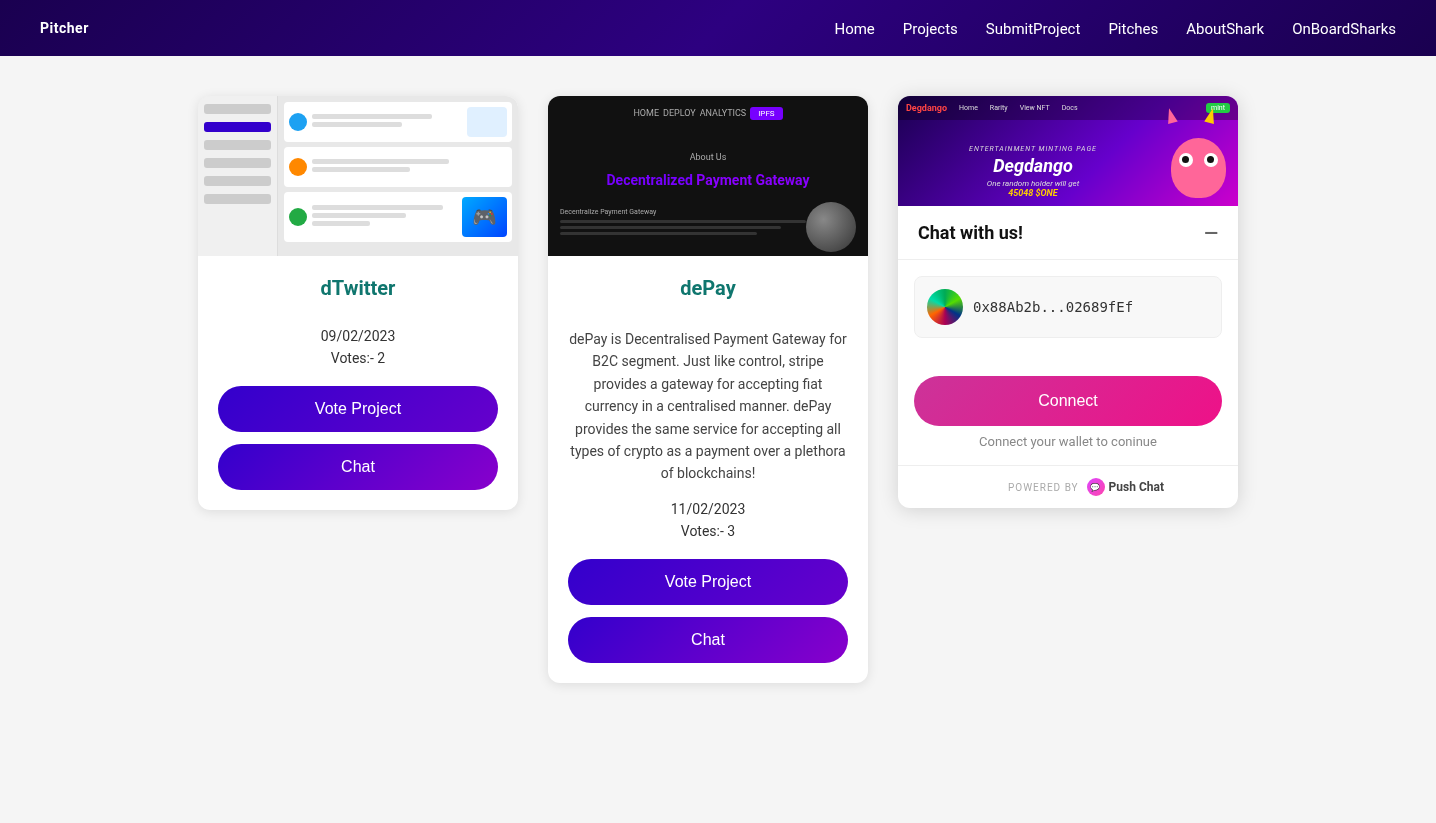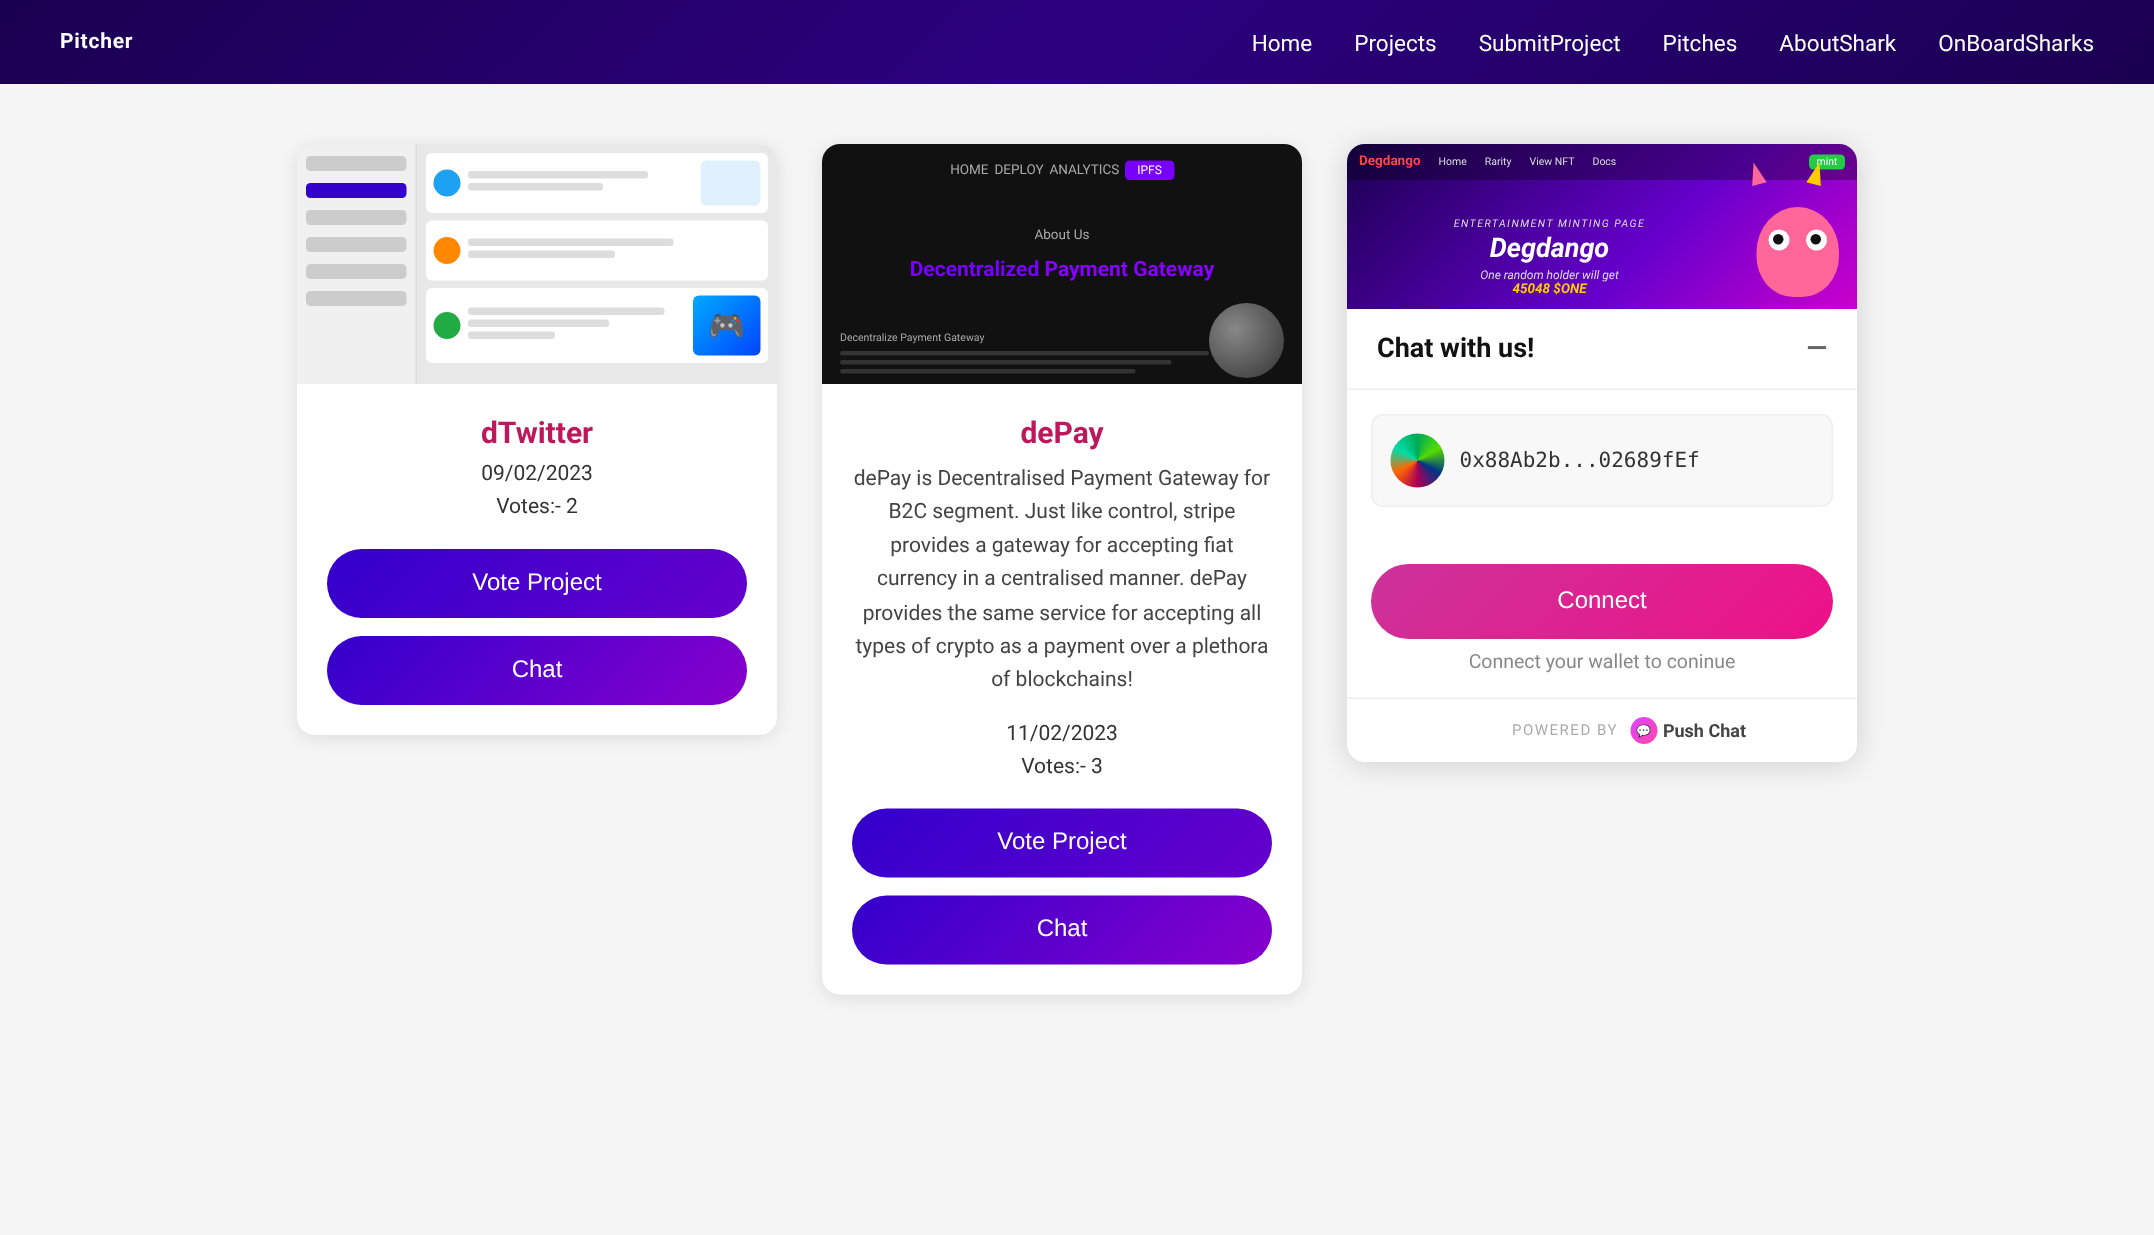--- a/index.html
+++ b/index.html
@@ -58,22 +58,22 @@
       padding: 20px;
       display: flex;
       flex-direction: column;
       align-items: center;
       text-align: center;
       flex: 1;
     }
     .card-title {
       font-size: 20px;
       font-weight: bold;
-      color: #be185d;
-      margin-bottom: 8px;
+      color: #0f766e;
+      margin-bottom: 28px;
       text-align: center;
     }
     .card-description {
       font-size: 14px;
       color: #444;
       line-height: 1.6;
       margin-bottom: 16px;
     }
     .card-date {
       font-size: 14px;
@@ -516,21 +516,21 @@
         <span class="depay-nav-item">HOME</span>
         <span class="depay-nav-item">DEPLOY</span>
         <span class="depay-nav-item">ANALYTICS</span>
         <span class="depay-nav-btn">IPFS</span>
       </div>
       <div style="margin-top:32px;text-align:center;width:100%;">
         <div style="color:#aaa;font-size:9px;margin-bottom:4px;">About Us</div>
         <div class="depay-title">
           <span>Decentralized</span> <span style="color:#8800ff;text-align:center;">Payment Gateway</span>
         </div>
-        <div style="display:flex;justify-content:space-between;align-items:flex-end;padding:0 12px;margin-top:6px;">
+        <div style="display:flex;justify-content:space-between;align-items:center;padding:0 12px;margin-top:6px;">
           <div style="flex:1;">
             <div style="color:#aaa;font-size:7px;text-align:left;line-height:1.5;">
               Decentralize Payment Gateway<br>
               <span style="height:3px;background:#333;display:block;margin:3px 0;width:100%;border-radius:2px;"></span>
               <span style="height:3px;background:#333;display:block;margin:3px 0;width:90%;border-radius:2px;"></span>
               <span style="height:3px;background:#333;display:block;margin:3px 0;width:80%;border-radius:2px;"></span>
             </div>
           </div>
           <div class="depay-sphere"></div>
         </div>

